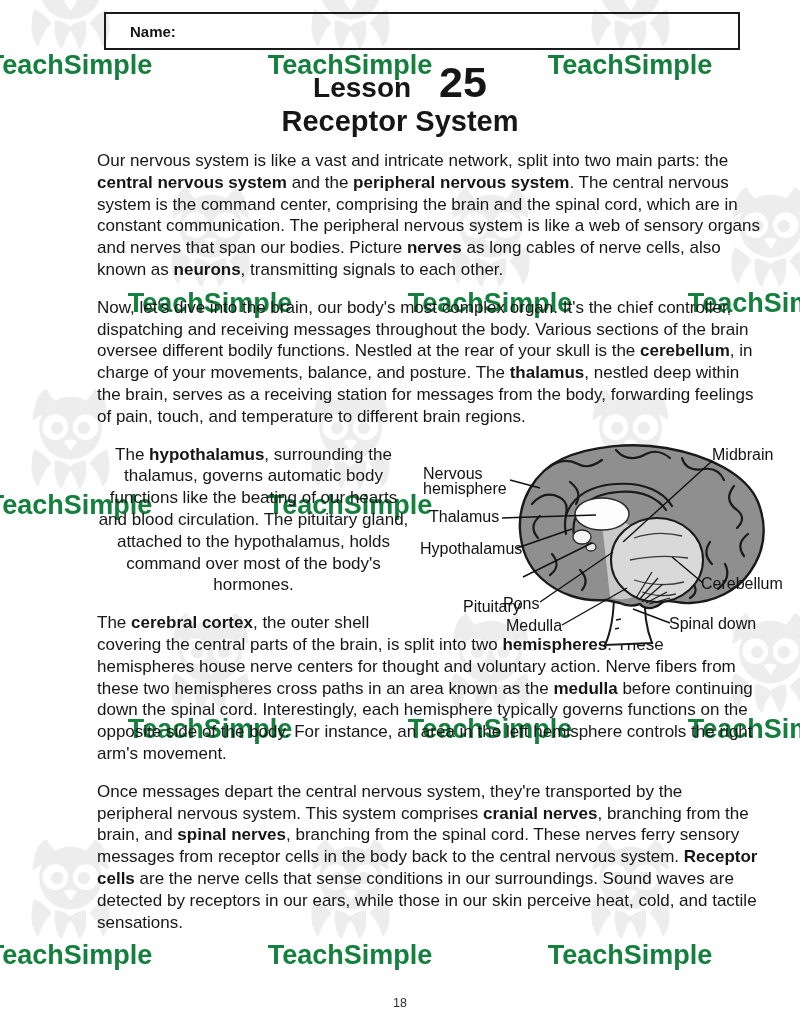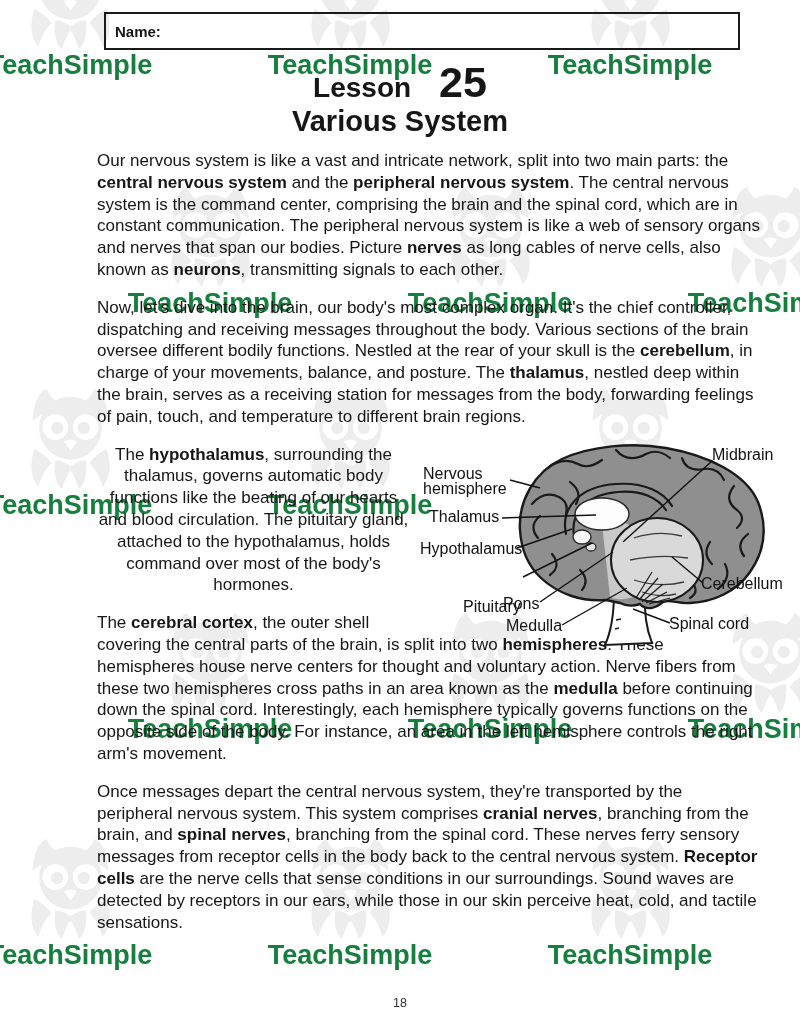--- a/index.html
+++ b/index.html
@@ -13,21 +13,21 @@
   .wm-text{
     position:absolute;transform:translateX(-50%);
     font-weight:bold;font-size:27px;letter-spacing:0;color:#15803d;white-space:nowrap;text-align:center;
   }
   
   .layer{position:absolute;inset:0;z-index:1;}
   .name-box{
     position:absolute;left:104px;top:12px;width:632px;height:34px;
     border:2px solid #1a1a1a;background:transparent;display:flex;align-items:center;
   }
-  .name-label{font-weight:bold;font-size:15px;padding-left:9px;}
+  .name-label{font-weight:bold;font-size:15px;padding-left:24px;}
   .title-line1{
     position:absolute;left:0;top:58px;width:100%;
     display:flex;justify-content:center;align-items:baseline;gap:28px;
   }
   .lesson-word{font-weight:bold;font-size:28px;}
   .lesson-number{font-weight:bold;font-size:43px;}
   .title-line2{
     position:absolute;left:0;top:105px;width:100%;text-align:center;
     font-weight:bold;font-size:29px;
   }
@@ -322,21 +322,21 @@
   <div class="layer">
 
     <div class="name-box">
       <span class="name-label">Name:</span>
     </div>
 
     <div class="title-line1">
       <span class="lesson-word">Lesson</span>
       <span class="lesson-number">25</span>
     </div>
-    <div class="title-line2">Various System</div>
+    <div class="title-line2">Receptor System</div>
 
     <div class="content">
       <p><span>Our nervous system is like a vast and intricate network, split into two main parts: the </span><b>central nervous system</b><span> and the </span><b>peripheral nervous system</b><span>. The central nervous system is the command center, comprising the brain and the spinal cord, which are in constant communication. The peripheral nervous system is like a web of sensory organs and nerves that span our bodies. Picture </span><b>nerves</b><span> as long cables of nerve cells, also known as </span><b>neurons</b><span>, transmitting signals to each other.</span></p>
       <p><span>Now, let's dive into the brain, our body's most complex organ. It's the chief controller, dispatching and receiving messages throughout the body. Various sections of the brain oversee different bodily functions. Nestled at the rear of your skull is the </span><b>cerebellum</b><span>, in charge of your movements, balance, and posture. The </span><b>thalamus</b><span>, nestled deep within the brain, serves as a receiving station for messages from the body, forwarding feelings of pain, touch, and temperature to different brain regions.</span></p>
       <p class="para-3"><span>The </span><b>hypothalamus</b><span>, surrounding the thalamus, governs automatic body functions like the beating of our hearts and blood circulation. The pituitary gland, attached to the hypothalamus, holds command over most of the body's hormones.</span></p>
       <p><span class="p4-spacer"></span><span><span>The </span><b>cerebral cortex</b><span>, the outer shell covering the central parts of the brain, is split into two </span><b>hemispheres</b><span>. These hemispheres house nerve centers for thought and voluntary action. Nerve fibers from these two hemispheres cross paths in an area known as the </span><b>medulla</b><span> before continuing down the spinal cord. Interestingly, each hemisphere typically governs functions on the opposite side of the body. For instance, an area in the left hemisphere controls the right arm's movement.</span></span></p>
       <p><span>Once messages depart the central nervous system, they're transported by the peripheral nervous system. This system comprises </span><b>cranial nerves</b><span>, branching from the brain, and </span><b>spinal nerves</b><span>, branching from the spinal cord. These nerves ferry sensory messages from receptor cells in the body back to the central nervous system. </span><b>Receptor cells</b><span> are the nerve cells that sense conditions in our surroundings. Sound waves are detected by receptors in our ears, while those in our skin perceive heat, cold, and tactile sensations.</span></p>
     </div>
 
     <div class="diagram">
@@ -405,18 +405,18 @@
         </g>
       </svg>
       <div class="dlabel lbl-cerebral">Nervous hemisphere</div>
       <div class="dlabel lbl-thalamus">Thalamus</div>
       <div class="dlabel lbl-hypothalamus">Hypothalamus</div>
       <div class="dlabel lbl-pituitary">Pituitary</div>
       <div class="dlabel lbl-pons">Pons</div>
       <div class="dlabel lbl-medulla">Medulla</div>
       <div class="dlabel lbl-midbrain">Midbrain</div>
       <div class="dlabel lbl-cerebellum">Cerebellum</div>
-      <div class="dlabel lbl-spinalcord">Spinal cord</div>
+      <div class="dlabel lbl-spinalcord">Spinal down</div>
     </div>
 
     <div class="page-number">18</div>
   </div>
 </div>
 
 </body></html>

